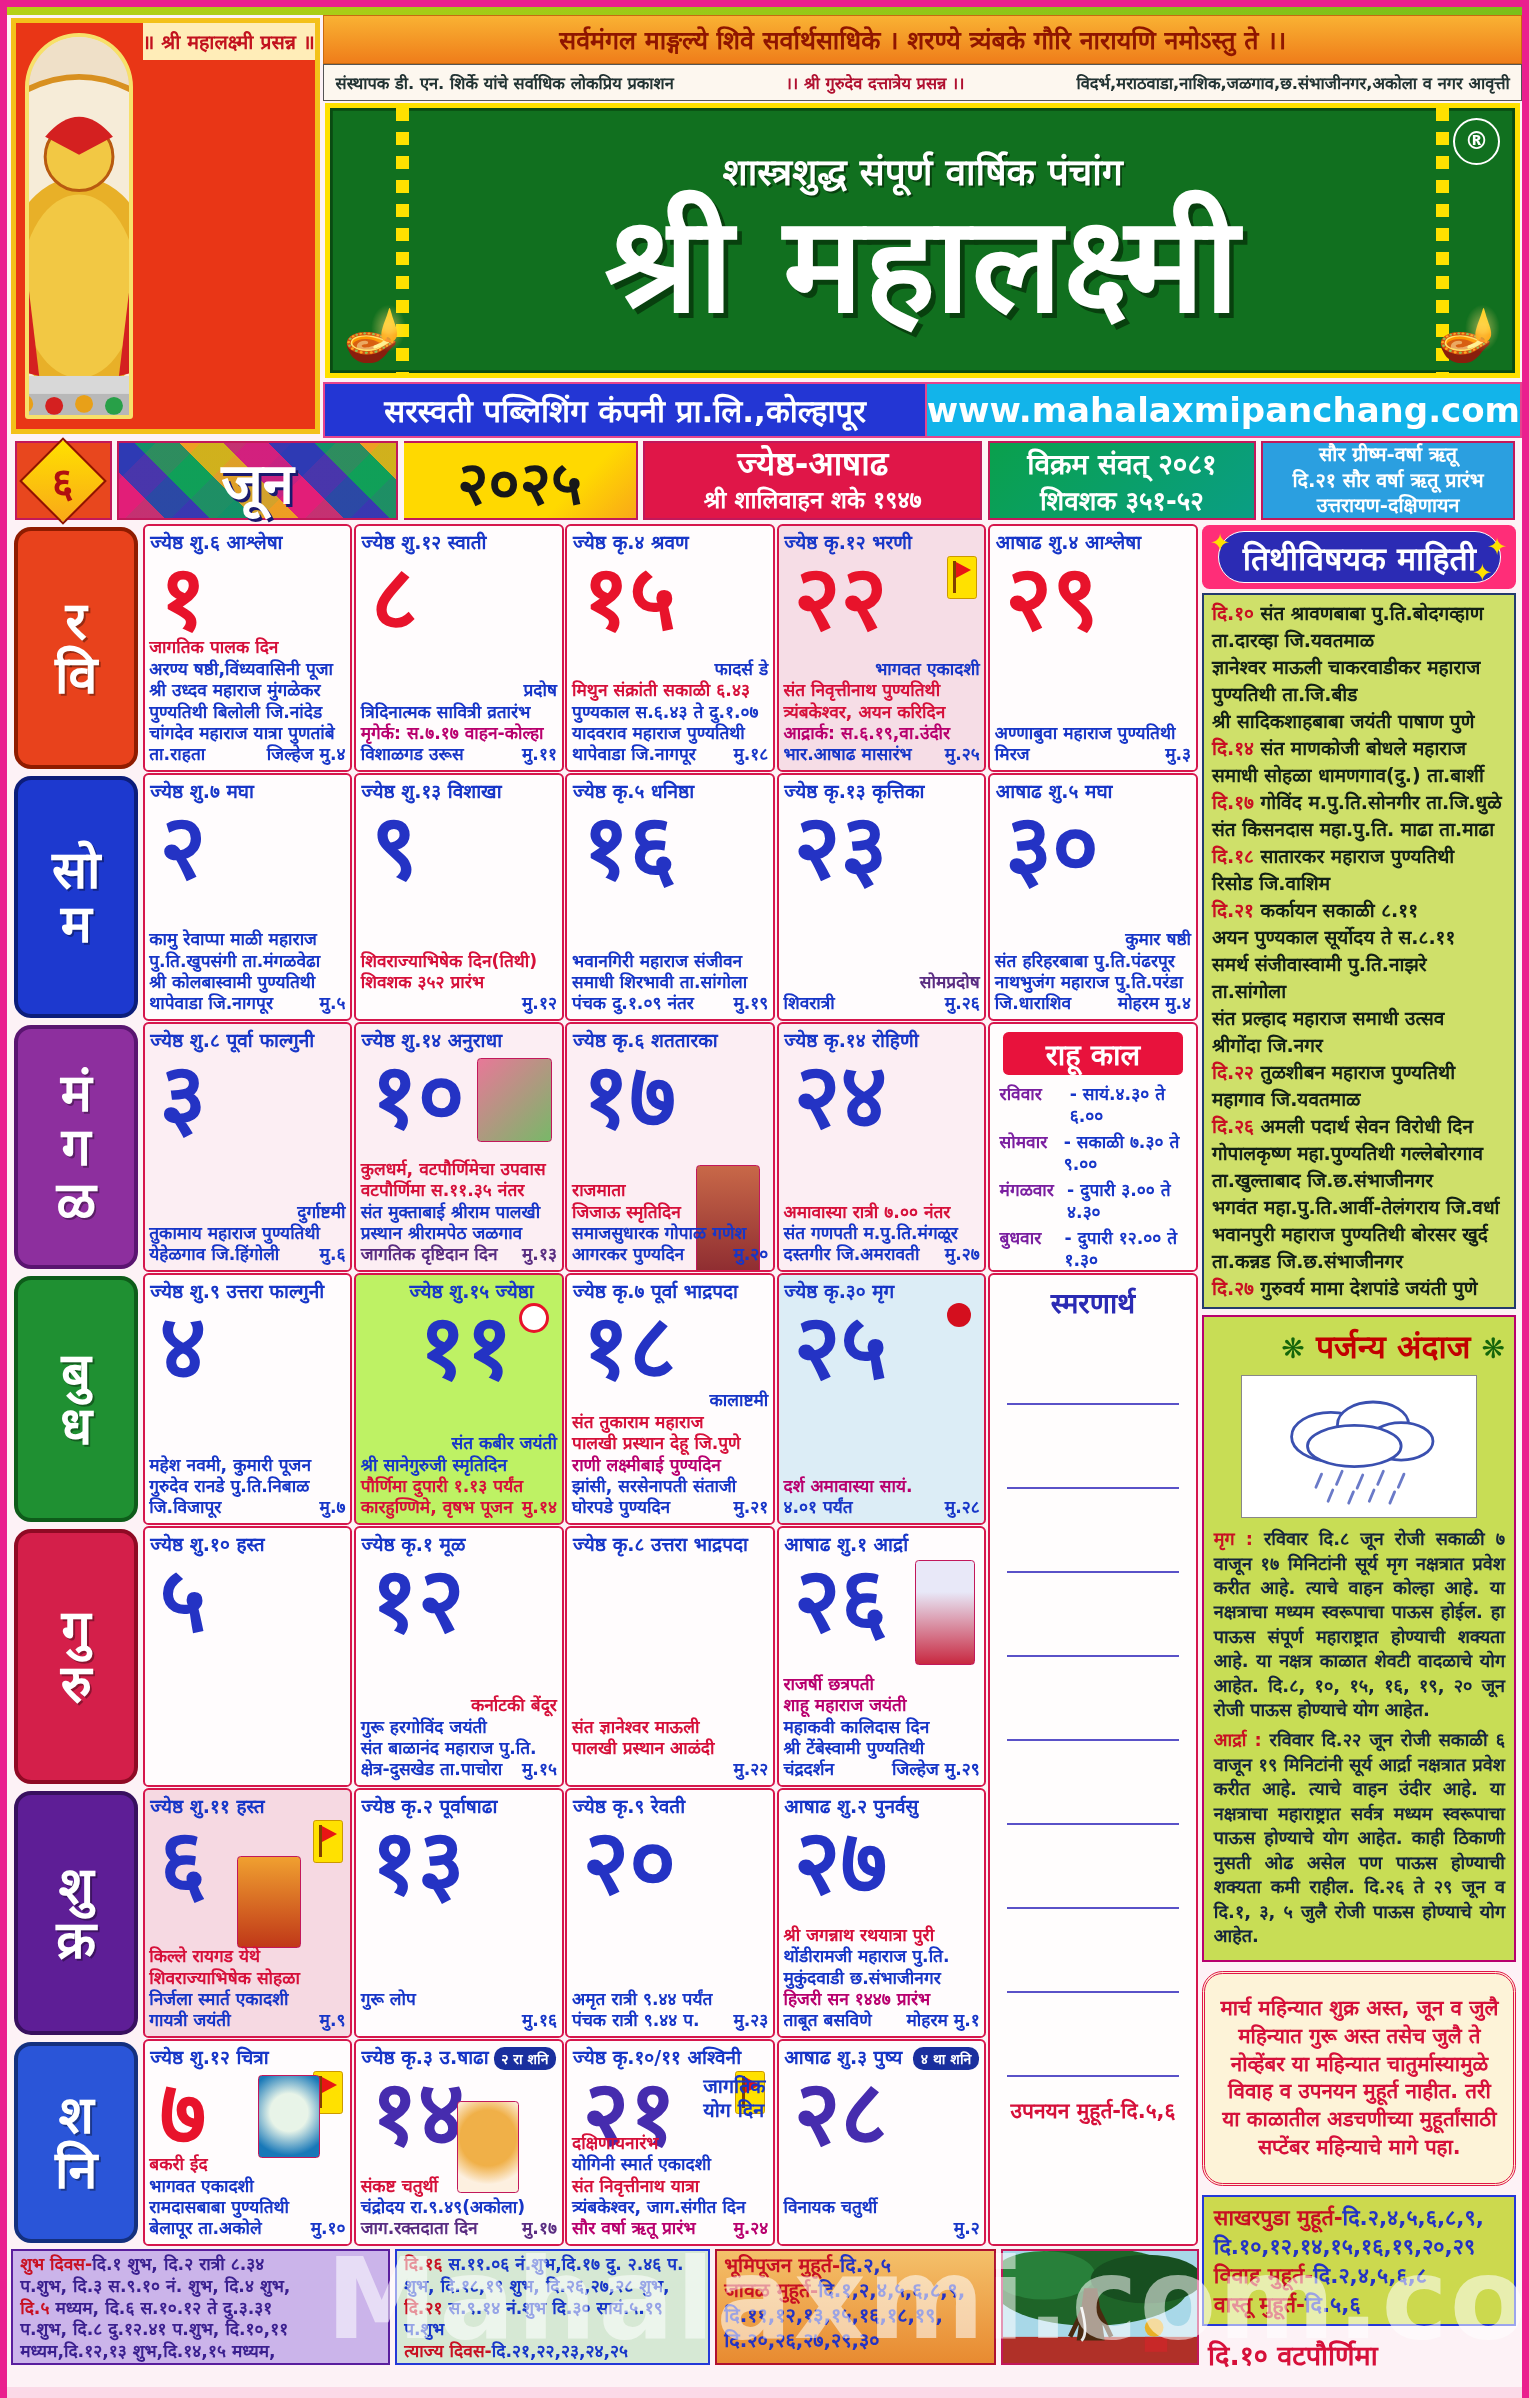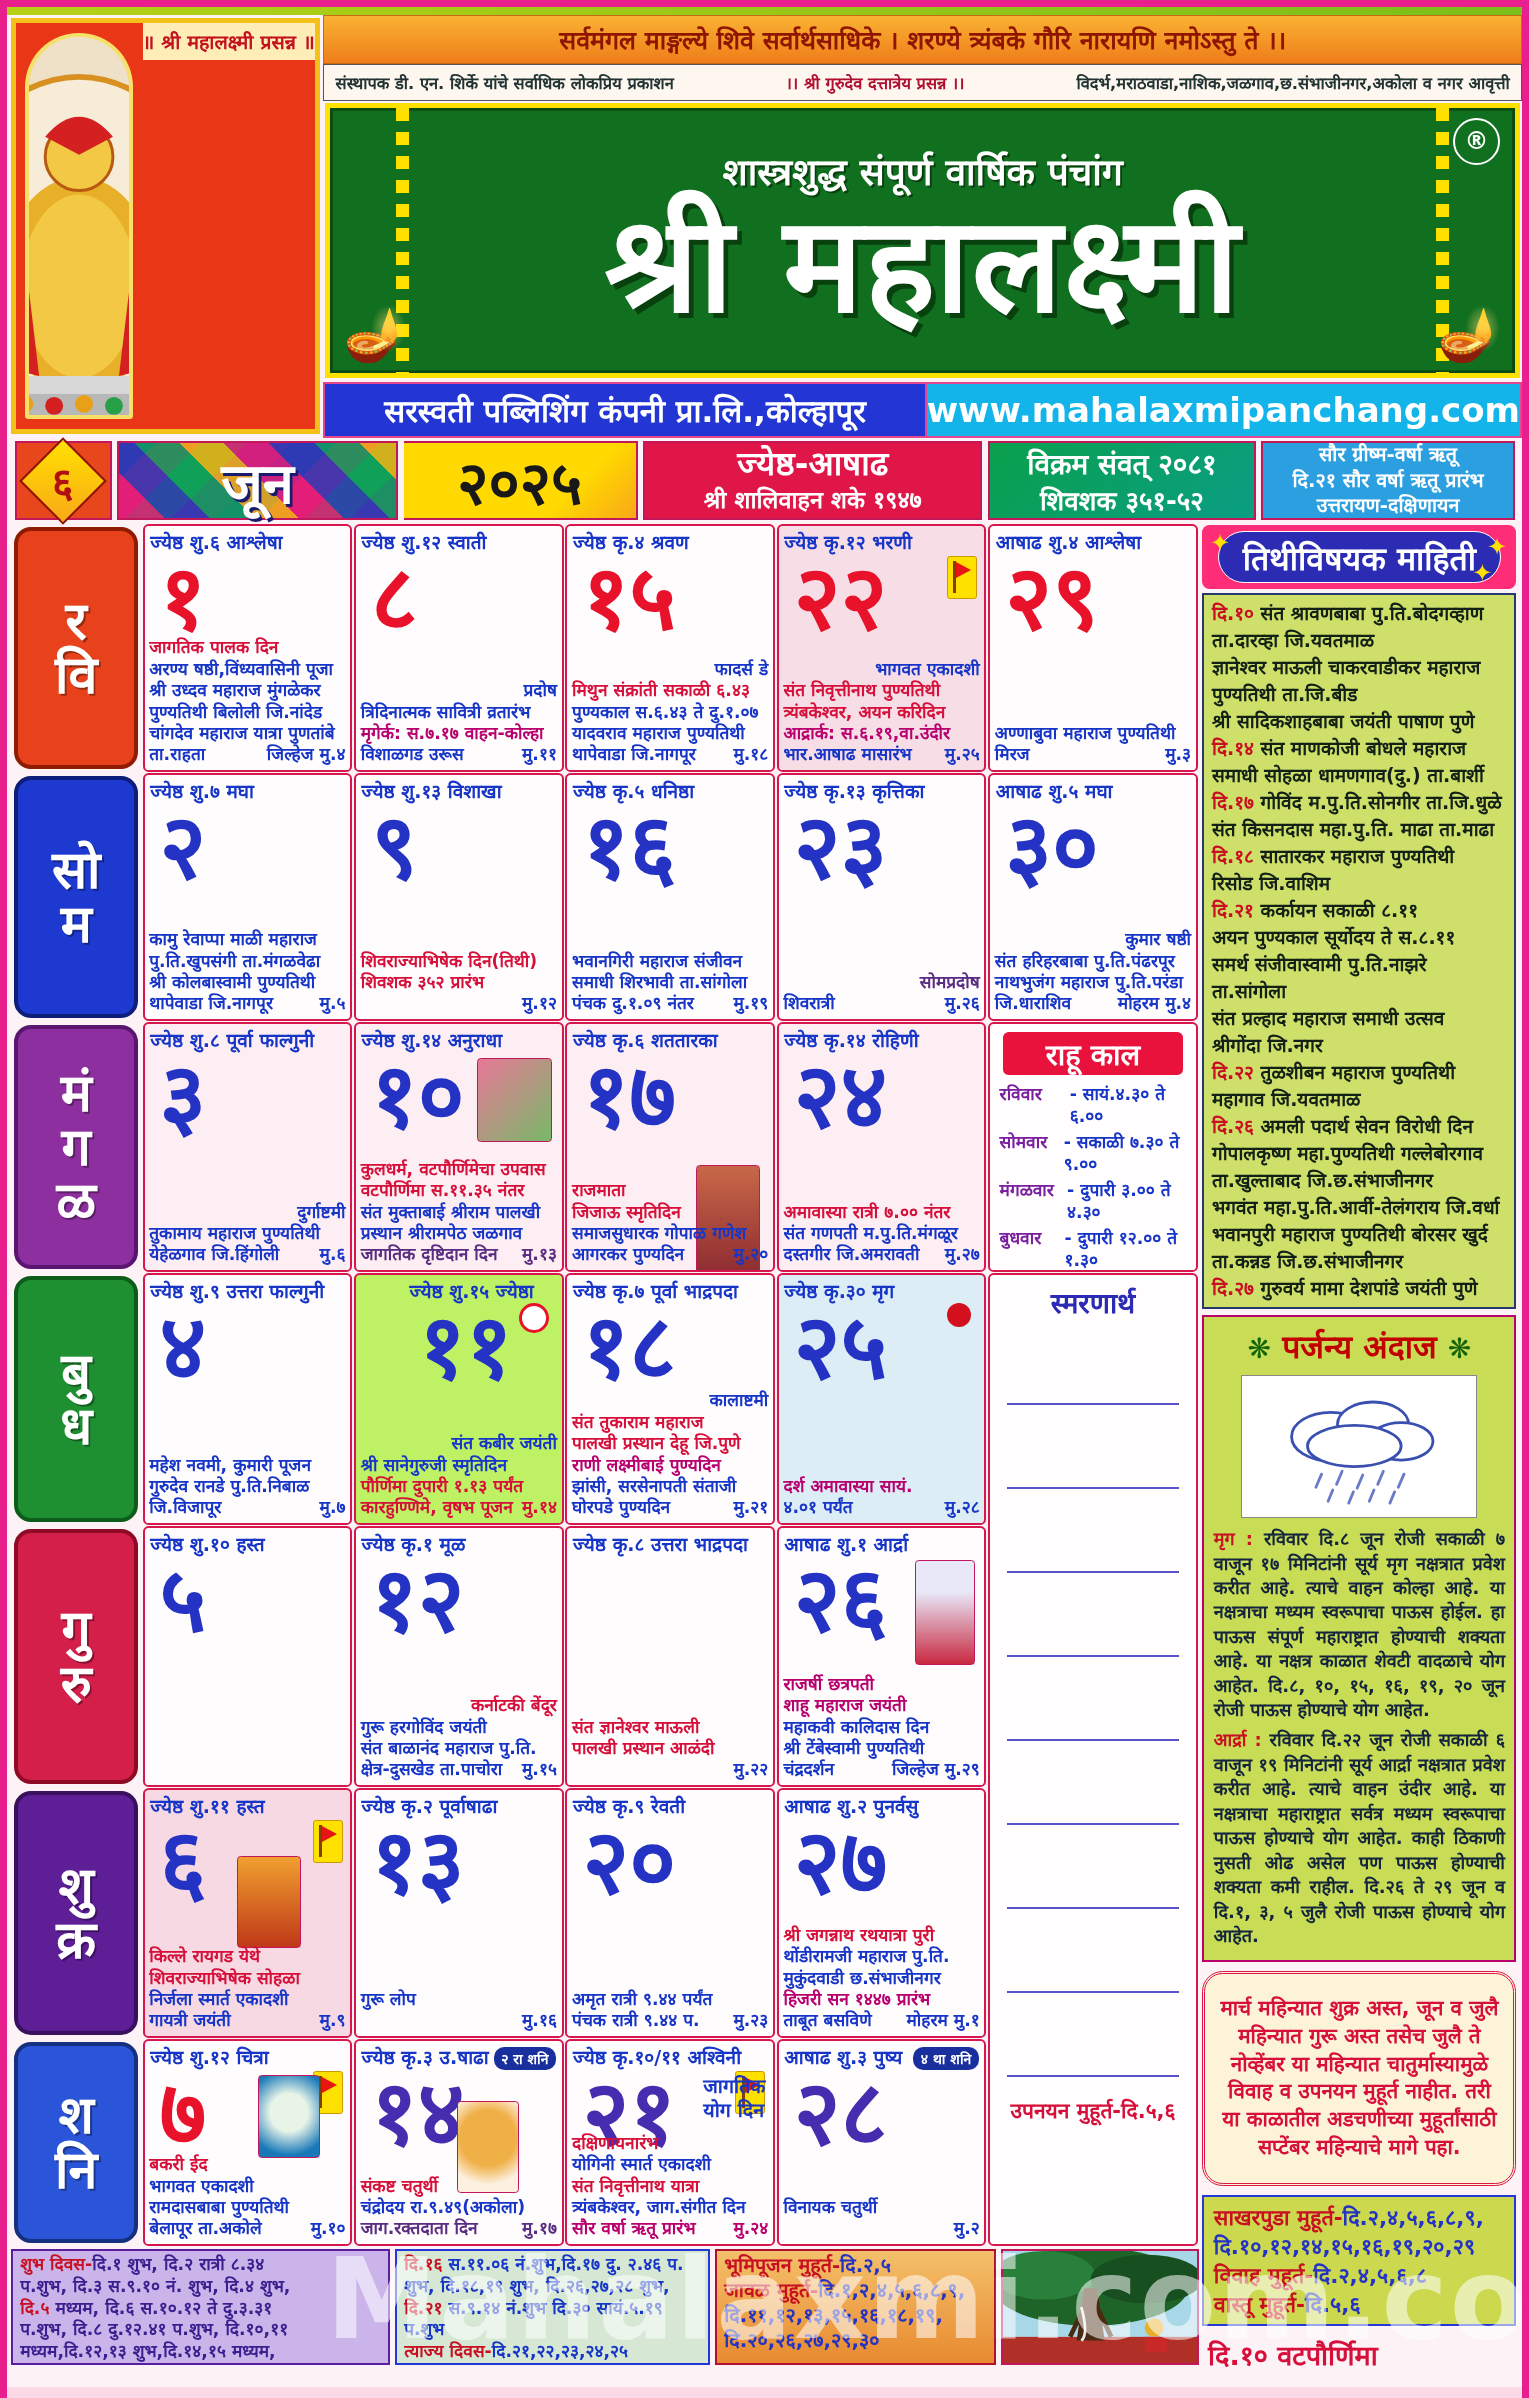--- a/index.html
+++ b/index.html
@@ -76,21 +76,21 @@
   .sline{border-bottom:2.3px solid #5a52c8;margin:0 17px;height:82px}
   .upanayan{color:#d6103a;font-weight:bold;font-size:21px;text-align:center;padding:19px 3.7px 7.5px}
   
   .sidebar{flex:1;margin-left:1.9px;display:flex;flex-direction:column}
   .tithi-head{background:#ff2d78;border-radius:7.5px;margin:1.9px;padding:5.6px;display:flex;align-items:center;justify-content:center;position:relative}
   .tithi-pill{background:#2b2bb4;border-radius:28px;color:#fff;font-weight:bold;font-size:32px;padding:3.7px 24px;border:1.9px solid #fff}
   .star{position:absolute;color:#ffe100;font-size:24px}
   .infobox{background:#cfe06a;border:2.8px solid #243a6e;margin:1.9px;padding:5.6px 7.5px;font-size:19px;font-weight:bold;color:#132016;line-height:1.42}
   .infobox .red{color:#c81022}
   .pbox{background:#c8dd55;border:2.8px solid #b8006e;margin:3.7px 1.9px;padding:5.6px 9.4px;flex:1}
-  .ptitle{color:#c20000;font-size:32px;font-weight:bold;text-align:center;margin:1.9px 0 7.5px}
+  .ptitle{color:#c20000;font-size:32px;font-weight:bold;text-align:right;margin:1.9px 0 7.5px}
   .ptitle .st{color:#14650a;font-size:28px}
   .cloudbox{background:#fff;border:1.9px solid #888;width:234px;height:141px;margin:0 auto 9.4px;display:flex;align-items:center;justify-content:center}
   .ppara{font-size:18px;font-weight:bold;color:#14243c;line-height:1.36;text-align:justify;margin:5.6px 0}
   .ppara .lead{color:#c81022}
   .notebox{border:3.7px double #e01648;border-radius:20.6px;background:#fdf3d8;margin:5.6px 1.9px;padding:21px 13px;color:#d6103a;font-weight:bold;font-size:20.6px;text-align:center;line-height:1.35}
   .sakbox{background:#ccd94e;border:2.8px solid #2438d8;margin:3.7px 1.9px;padding:5.6px 9.4px;font-size:21.5px;font-weight:bold;line-height:1.35;color:#2433c4}
   .sakbox .red{color:#c81022}
   .vatcap{color:#d6103a;font-weight:bold;font-size:27px;padding:5.6px 7.5px 1.9px}
   
   .bottomband{display:flex;height:116px;margin-top:2.8px;gap:5px}

